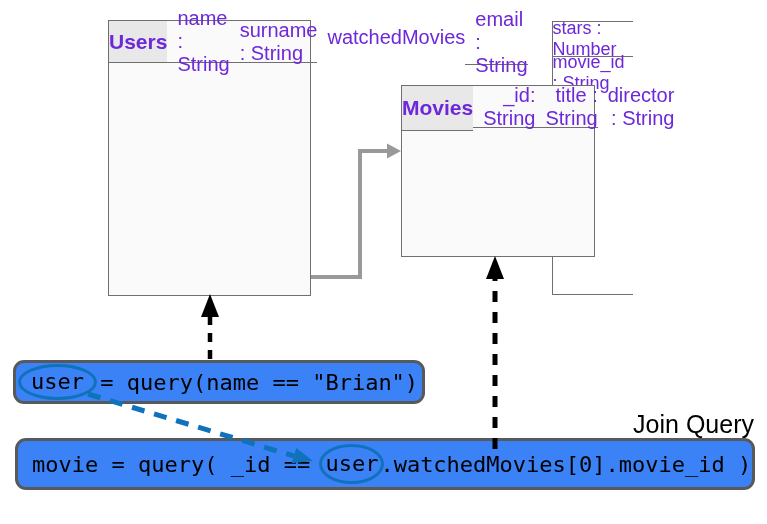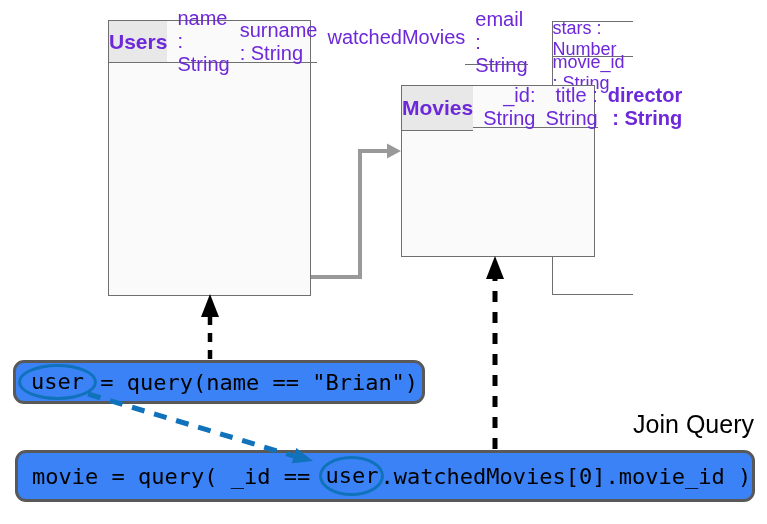--- a/index.html
+++ b/index.html
@@ -36,21 +36,21 @@
     box-sizing: border-box;
     border-bottom: 1px solid var(--c-table_border, #6f6f6f);
     font-size: 20px;
     display: flex; align-items: center;
     padding-left: 10px;
   }
   .etable-users .t-row { height: 42px; }
   .etable-users .t-row.r-email { height: 44px; }
   .etable-users .t-row.r-wm { height: 33px; border-bottom: none; }
   .etable-movies .t-row { height: 42px; text-align: right; }
-  .etable-movies .t-row.last { flex: 1; border-bottom: none; font-weight: bold; }
+  .etable-movies .t-row.last { flex: 1; border-bottom: none; }
   .subtable {
     box-sizing: border-box;
     margin-left: 24px;
     border-left: 1px solid var(--c-table_border, #6f6f6f);
     border-top: 1px solid var(--c-table_border, #6f6f6f);
     border-bottom: 1px solid var(--c-table_border, #6f6f6f);
   }
   .sub-row {
     box-sizing: border-box;
     font-size: 18px;
@@ -68,21 +68,21 @@
     border: 3px solid var(--c-box_border, #595959);
     border-radius: 11px;
     background: #3b82f6;
     display: flex; align-items: center;
     font-family: "DejaVu Sans Mono", "Liberation Mono", monospace;
     font-size: 22px; color: #000;
     z-index: 2;
     white-space: pre;
   }
   .box1 { left: 13px; top: 360px; width: 412px; height: 44px; padding-left: 14px; }
-  .box2 { left: 15px; top: 450px; width: 740px; height: 52px; padding-left: 14px; }
+  .box2 { left: 15px; top: 438px; width: 740px; height: 52px; padding-left: 14px; }
   .code { white-space: pre; }
   .ellipse {
     display: inline-block;
     border: 3px solid var(--c-blue, #1072ba);
     border-radius: 50%;
     line-height: 1.05;
     white-space: pre;
   }
   .e1 { padding: 3px 10px 4px; margin: 0 -10px 0 -12px; }
   .e2 { padding: 5px 3px 6px; margin: 0 -4px; }

